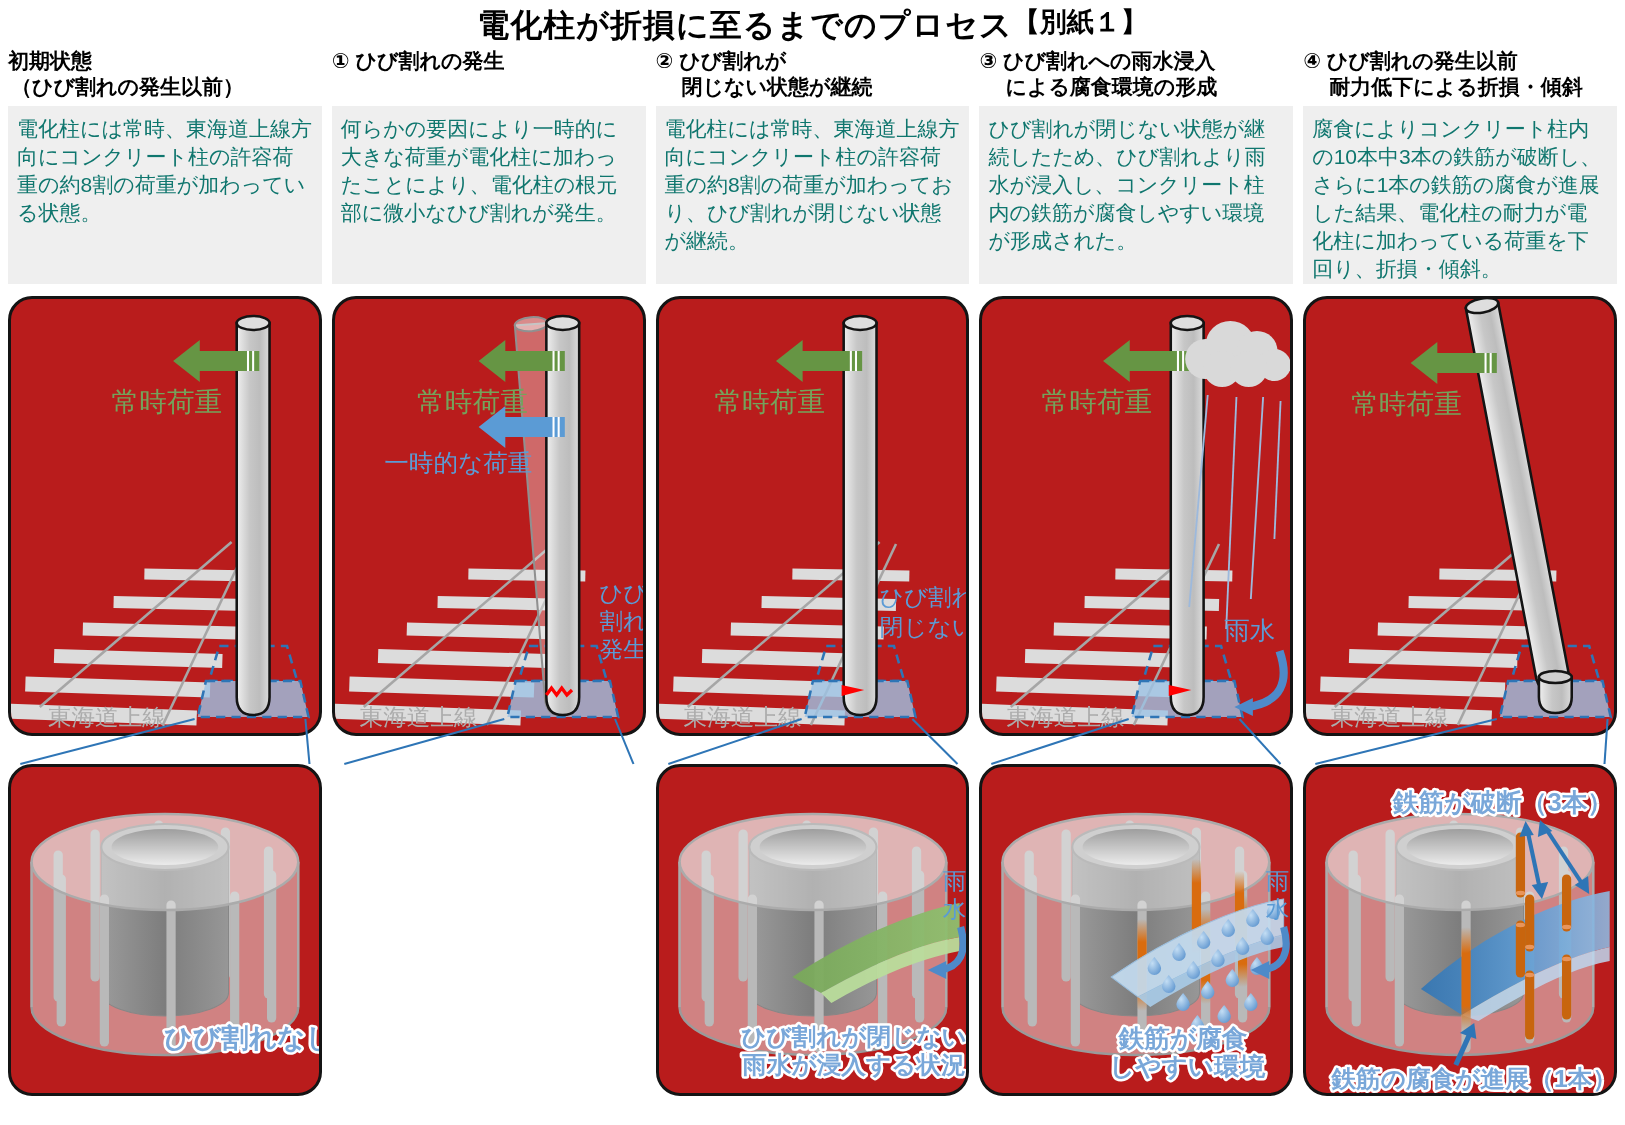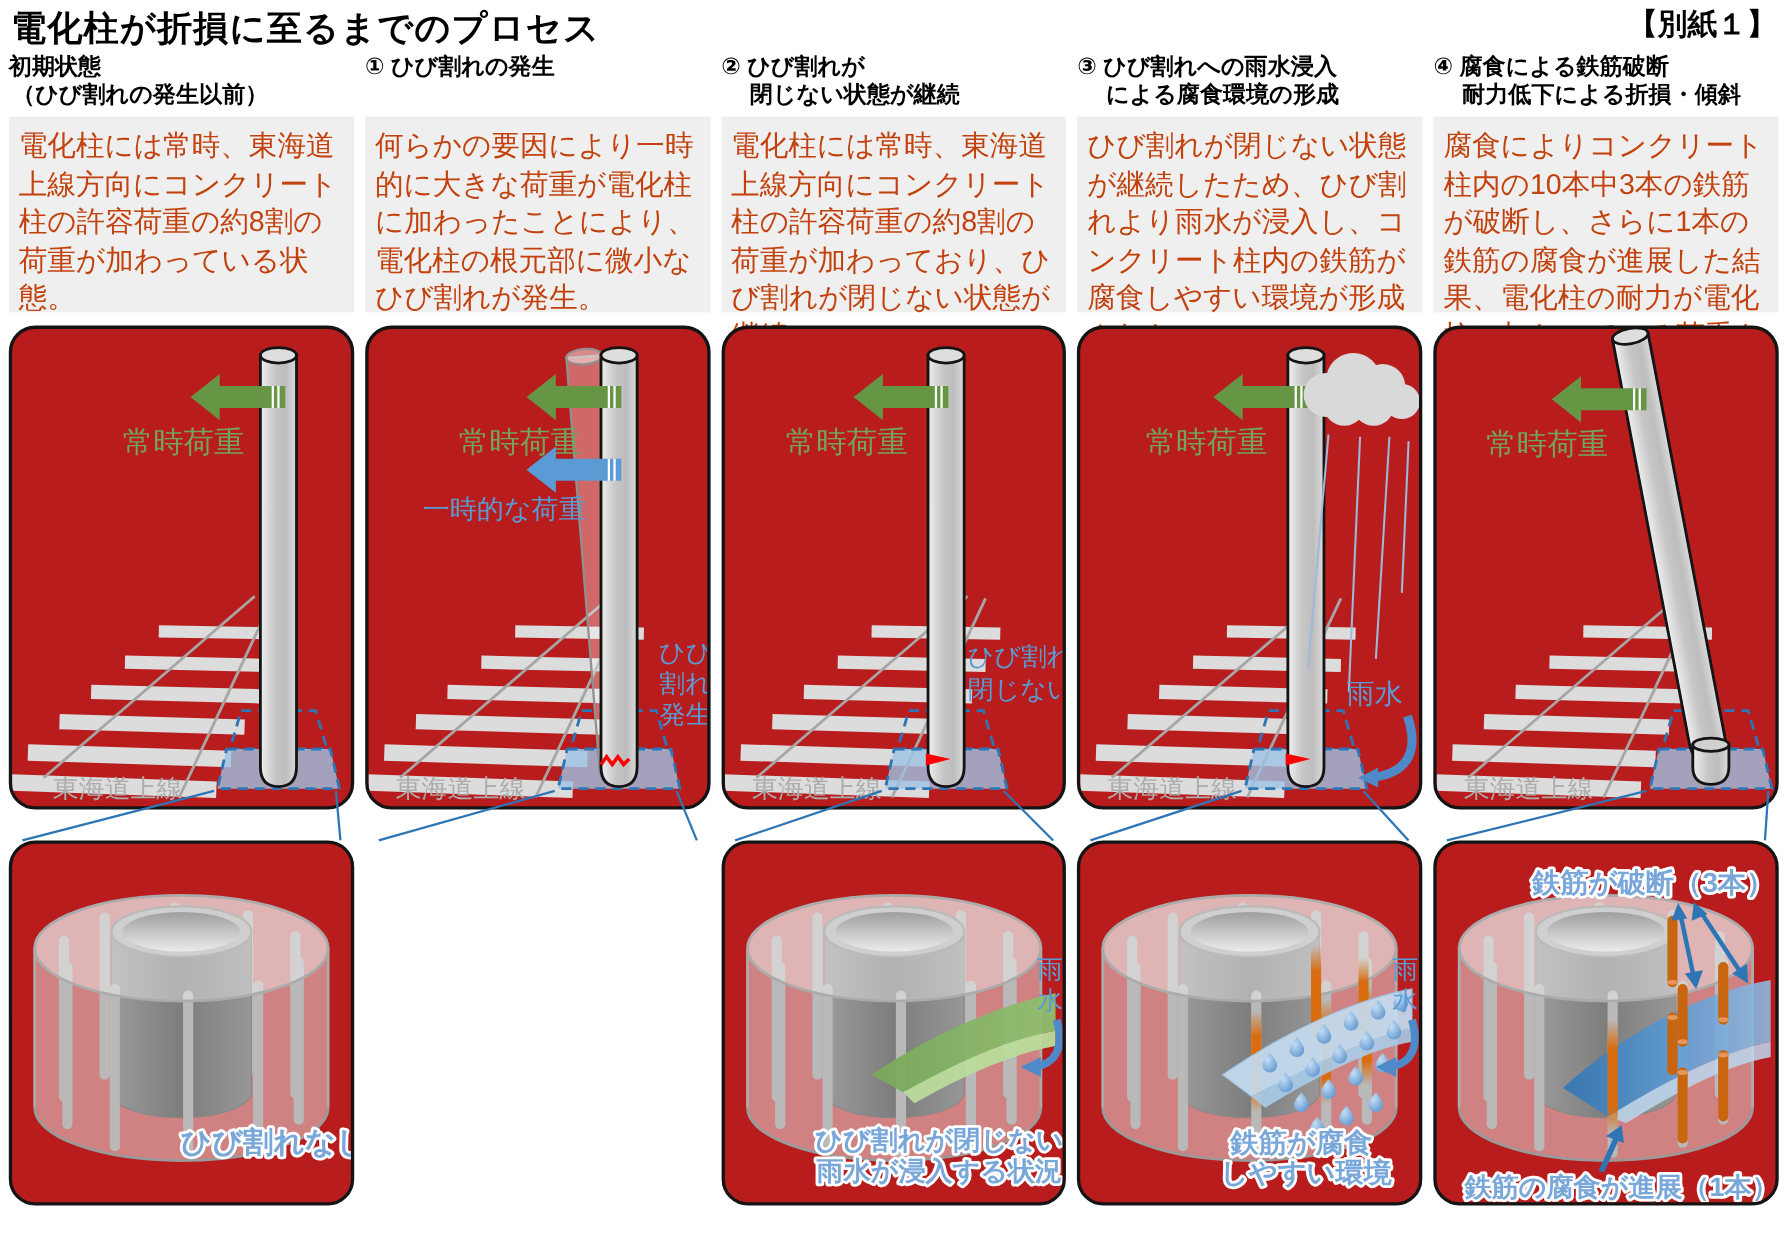--- a/index.html
+++ b/index.html
@@ -1,28 +1,28 @@
 <!DOCTYPE html>
 <html><head>
 <meta charset="utf-8">
 <style>
   html,body { margin:0; padding:0; }
   body { width:1625px; height:1125px; background:#fff; overflow:hidden;
          font-family:"Liberation Sans","DejaVu Sans",sans-serif; }
-  .top { display:flex; justify-content:space-between; align-items:flex-start; padding:4px 10px 0 10px; height:44px; }
+  .top { display:flex; justify-content:center; align-items:flex-start; padding:4px 10px 0 10px; height:44px; }
   .title { font-size:32px; font-weight:bold; color:#000; letter-spacing:1px; }
   .attach { font-size:27px; font-weight:600; color:#000; }
   .grid { display:grid; grid-template-columns:repeat(5,1fr); column-gap:10px; padding:0 8px; }
   .column { position:relative; }
   .col-header { height:54px; margin-bottom:4px; font-size:21px; font-weight:bold; line-height:1.25; color:#000; }
   .h2 { display:block; padding-left:26px; }
   .h2:empty { display:none; }
   .col1 .h2 { padding-left:3px; }
-  .desc { height:160px; background:#EFEFEF; padding:9px 9px; font-size:26px; line-height:1.33;
-          color:#c2410c; margin-bottom:12px; word-break:break-all; }
+  .desc { height:160px; background:#EFEFEF; padding:9px 9px; font-size:21px; line-height:1.33;
+          color:#0f766e; margin-bottom:12px; word-break:break-all; }
   .panel { border:3px solid #141414; border-radius:24px; background:#b91c1c; overflow:hidden; position:relative; z-index:2; }
   .mid { height:434px; margin-bottom:28px; }
   .bot { height:326px; }
   svg.fill { width:100%; height:100%; display:block; }
   .connector { position:absolute; left:0; top:250px; width:100%; height:470px; pointer-events:none; z-index:3; }
   svg text { font-family:"Liberation Sans","DejaVu Sans",sans-serif; }
   .t-green { fill:#74A35B; font-size:27px; }
   .t-blue  { fill:#5B9BD5; }
   .t-gray  { fill:#ACACAC; font-size:23px; }
   .t-call  { fill:#79A7D9; font-weight:bold; stroke:#fff; stroke-width:5px; paint-order:stroke; stroke-linejoin:round; }
@@ -323,21 +323,21 @@
       </svg>
     </div>
     <svg class="connector" viewBox="0 0 306 470" preserveAspectRatio="none">
       <line x1="146" y1="421" x2="12" y2="466" stroke="#2E75B6" stroke-width="2"></line>
       <line x1="254" y1="421" x2="294" y2="466" stroke="#2E75B6" stroke-width="2"></line>
     </svg>
   </div>
 
   <div class="column">
     <div class="col-header">
-      <span>④ 腐食による鉄筋破断</span>
+      <span>④ ひび割れの発生以前</span>
       <span class="h2">耐力低下による折損・傾斜</span>
     </div>
     <div class="desc">腐食によりコンクリート柱内の10本中3本の鉄筋が破断し、さらに1本の鉄筋の腐食が進展した結果、電化柱の耐力が電化柱に加わっている荷重を下回り、折損・傾斜。</div>
     <div class="panel mid">
       <svg class="fill" viewBox="0 0 300 434" preserveAspectRatio="none">
         <use href="#railway"></use>
         <use href="#baseBox" x="243"></use>
         <g transform="rotate(-10.5 243 392)">
           <use href="#poleSolid" x="243" y="-24"></use>
         </g>

